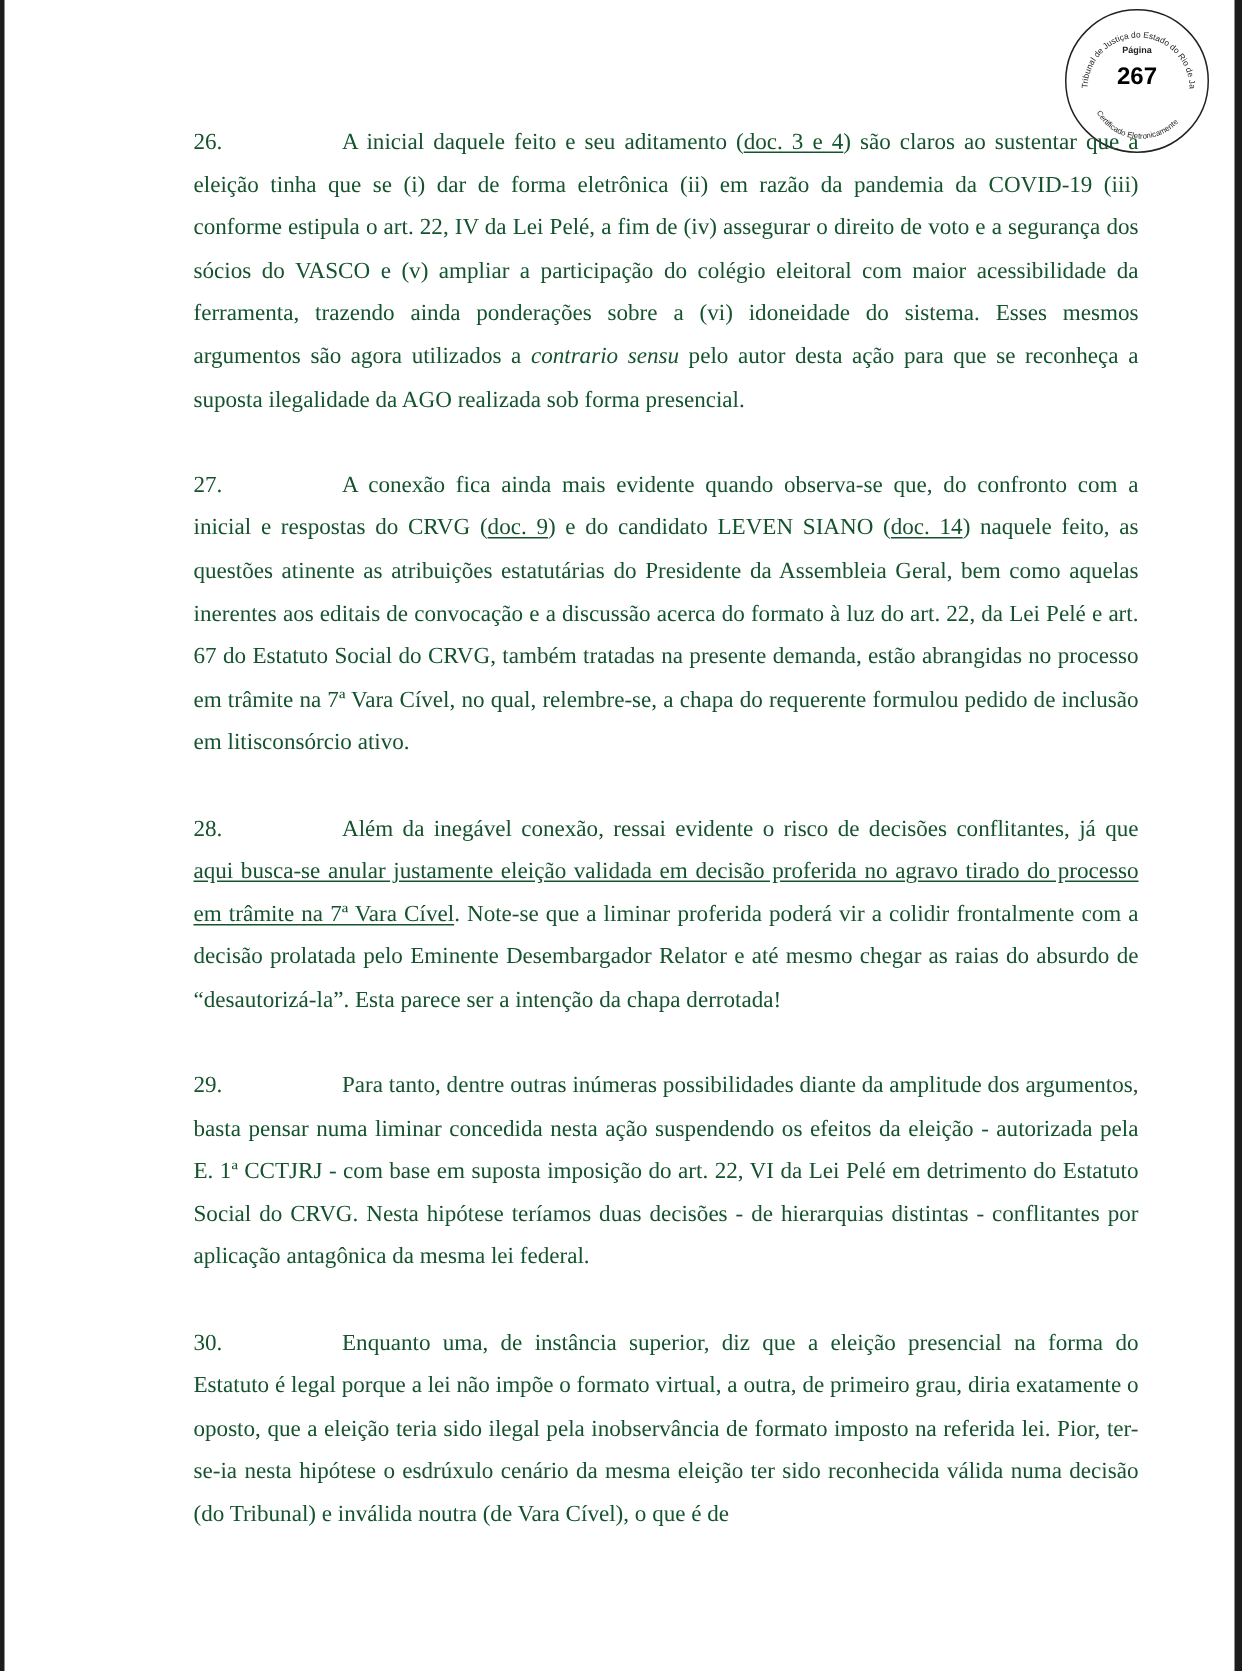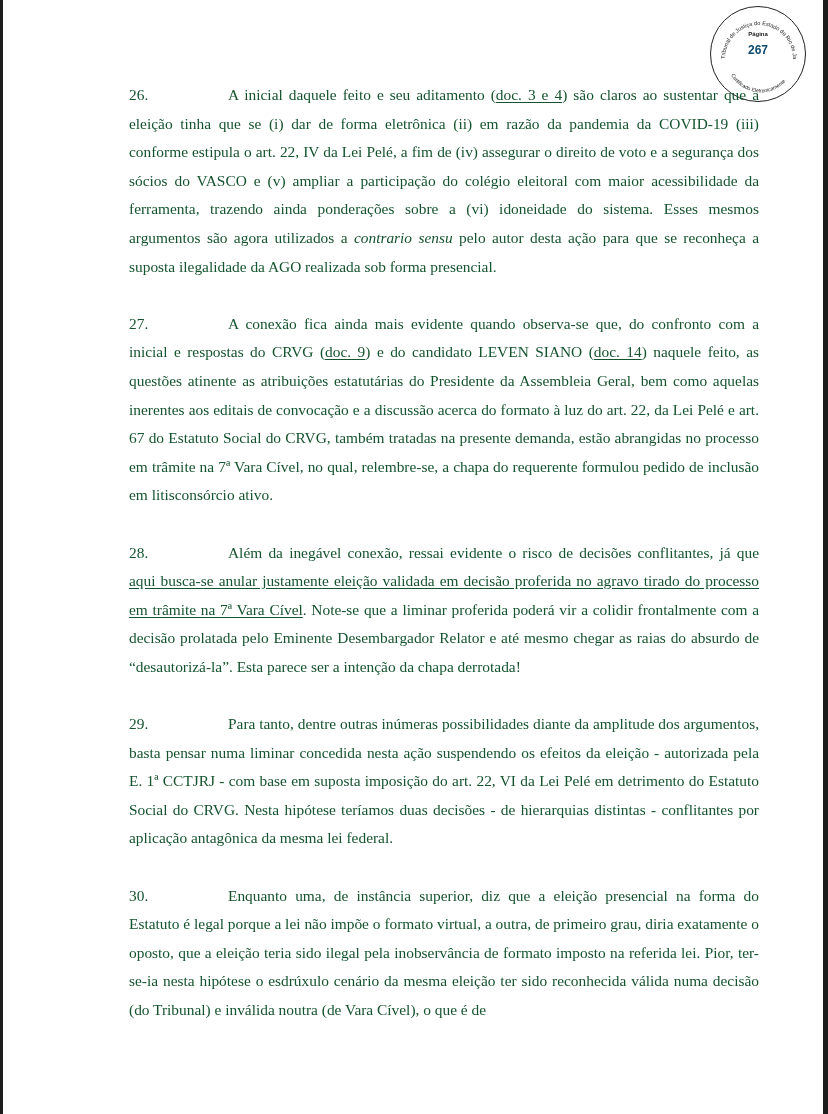--- a/index.html
+++ b/index.html
@@ -25,21 +25,21 @@
   .stamp .label {
     position: absolute; left: 0; width: 100%; top: 24px;
     text-align: center;
     font-family: "Liberation Sans", sans-serif;
     font-size: 6px; font-weight: bold; color: #222;
   }
   .stamp .num {
     position: absolute; left: 0; width: 100%; top: 36px;
     text-align: center;
     font-family: "Liberation Sans", sans-serif;
-    font-size: 12px; font-weight: bold; color: #0c4a6e;
+    font-size: 16px; font-weight: bold; color: #000000;
   }
   .body-text {
     position: absolute; left: 126px; top: 81px;
     width: 630px;
     font-family: "Liberation Serif", serif;
     font-size: 15.4px;
     line-height: 28.6px;
     color: #14532d;
   }
   .para {

